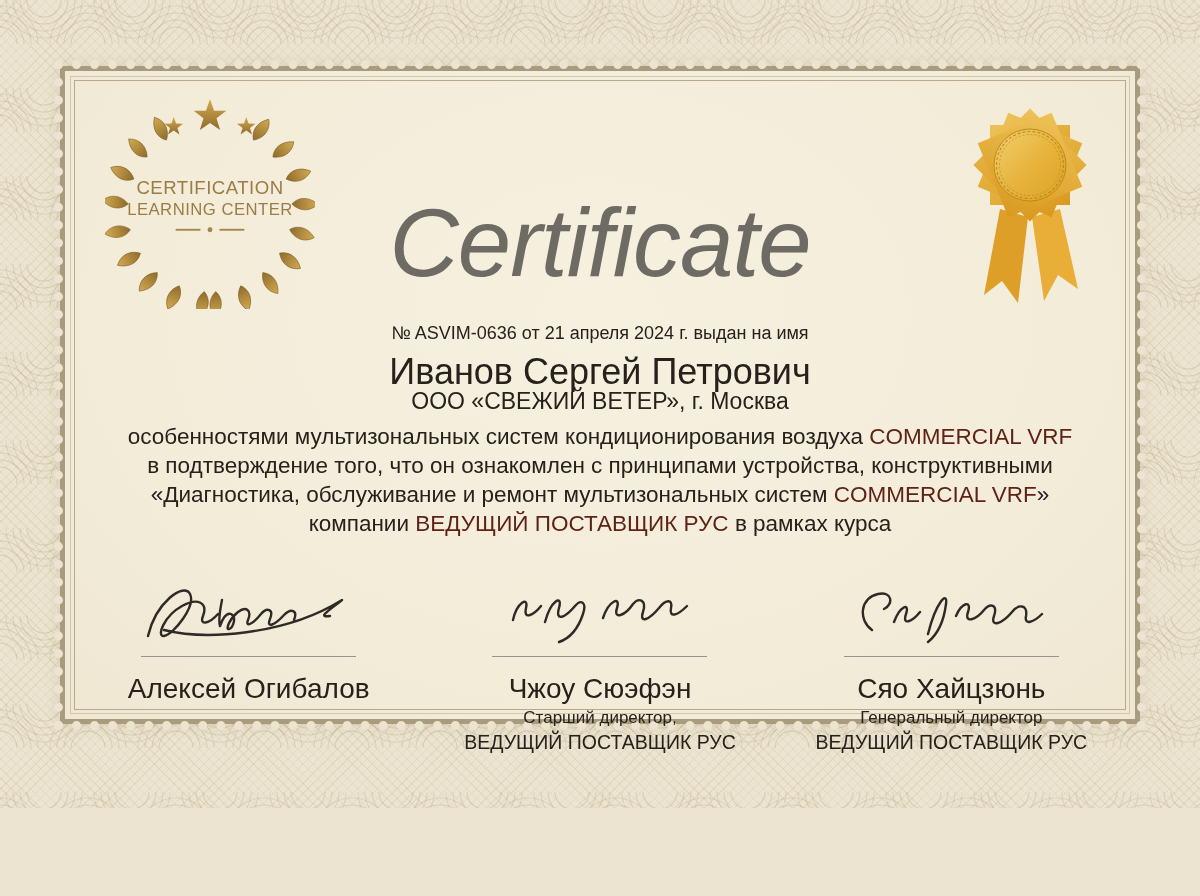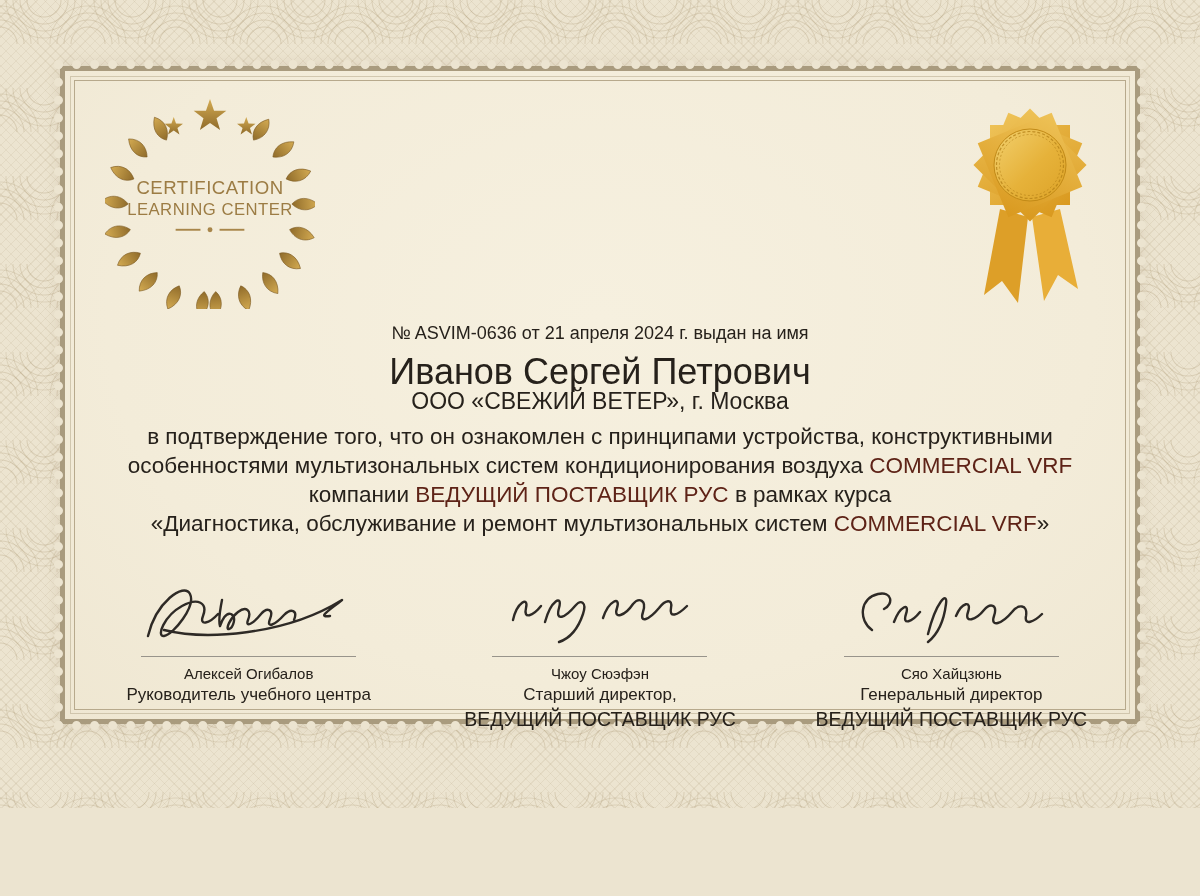--- a/index.html
+++ b/index.html
@@ -67,21 +67,21 @@
   .recipient-name{position:absolute; top:280px; left:0; right:0; font-size:36px;}
   .recipient-company{position:absolute; top:317px; left:0; right:0; font-size:23px;}
   .body-lines{position:absolute; top:351px; left:20px; right:20px; font-size:22.5px; line-height:29px;}
   .accent{color:#5e2317;}
 
   
   .signatures{position:absolute; top:505px; left:8px; right:8px; display:flex;}
   .sig-col{flex:1; display:flex; flex-direction:column; align-items:center;}
   .sig-svg{display:block; margin-bottom:2px;}
   .sig-rule{width:215px; border-top:1px solid #98948b; height:0;}
-  .sig-name{font-size:15px; margin-top:8px;}
+  .sig-name{font-size:28px; margin-top:16px;}
   .sig-role{font-size:17px; margin-top:3px;}
   .sig-company{font-size:19.5px; margin-top:3px;}
 </style>
 </head>
 <body>
 
 <div class="stage">
   <div class="border-pattern"></div>
 
   <div class="frame">
@@ -152,40 +152,40 @@
           <rect x="30" y="20" width="80" height="80" fill="url(#gmed)"></rect>
           <rect x="30" y="20" width="80" height="80" fill="url(#gmed)" transform="rotate(22.5 70 60)"></rect>
           <rect x="30" y="20" width="80" height="80" fill="url(#gmed)" transform="rotate(45 70 60)"></rect>
           <rect x="30" y="20" width="80" height="80" fill="url(#gmed)" transform="rotate(67.5 70 60)"></rect>
           <circle cx="70" cy="60" r="36" fill="url(#gmed2)" stroke="#c28a17" stroke-width="1"></circle>
           <circle cx="70" cy="60" r="33.5" fill="none" stroke="#b37f15" stroke-width="1.2" stroke-dasharray="3 2" opacity="0.75"></circle>
           <circle cx="70" cy="60" r="30.5" fill="none" stroke="#b37f15" stroke-width="1" stroke-dasharray="2 2" opacity="0.6"></circle>
         </g>
       </svg>
 
+      <div class="title">Certificate</div>
       <div class="issue-line">№ ASVIM-0636 от 21 апреля 2024 г. выдан на имя</div>
       <div class="recipient-name">Иванов Сергей Петрович</div>
       <div class="recipient-company">ООО «СВЕЖИЙ ВЕТЕР», г. Москва</div>
 
       <div class="body-lines" id="body-lines">
+          <div><span>особенностями мультизональных систем кондиционирования воздуха </span><span class="accent">COMMERCIAL VRF</span></div>
           <div><span>в подтверждение того, что он ознакомлен с принципами устройства, конструктивными</span></div>
-          <div><span>особенностями мультизональных систем кондиционирования воздуха </span><span class="accent">COMMERCIAL VRF</span></div>
+          <div><span>«Диагностика, обслуживание и ремонт мультизональных систем </span><span class="accent">COMMERCIAL VRF</span><span>»</span></div>
           <div><span>компании </span><span class="accent">ВЕДУЩИЙ ПОСТАВЩИК РУС</span><span> в рамках курса</span></div>
-          <div><span>«Диагностика, обслуживание и ремонт мультизональных систем </span><span class="accent">COMMERCIAL VRF</span><span>»</span></div>
         </div>
 
       <div class="signatures">
 
         <div class="sig-col">
           <svg class="sig-svg" width="230" height="78" viewBox="0 0 230 78">
             <path d="M14,60 C22,26 50,6 56,18 C62,30 40,58 30,60 C22,61 30,40 48,30 C64,21 74,27 69,40 C65,50 75,48 84,38 M88,24 C86,34 84,44 86,50 C88,44 92,36 97,38 C103,41 99,52 95,53 C91,54 96,42 104,36 C112,30 118,34 114,44 C111,52 119,48 127,38 C133,31 140,33 136,43 C132,53 141,49 150,39 C157,32 164,34 160,44 M30,54 C70,64 150,60 208,24 C196,34 182,42 196,40" fill="none" stroke="#2e2a26" stroke-width="2.4" stroke-linecap="round" stroke-linejoin="round"></path>
           </svg>
           <div class="sig-rule"></div>
           <div class="sig-name">Алексей Огибалов</div>
-          <div class="sig-role">Руководитель учебного центра</div>
           <div class="sig-company"></div>
         </div>
 
         <div class="sig-col">
           <svg class="sig-svg" width="230" height="78" viewBox="0 0 230 78">
             <path d="M28,44 C32,26 44,20 41,32 C38,44 48,40 56,30 M60,46 C66,24 78,18 74,32 C70,46 80,42 90,30 C96,23 102,26 98,38 C94,50 86,62 74,66 M118,42 C124,24 136,20 132,32 C128,44 140,40 148,28 C154,21 162,24 158,36 C154,48 164,44 174,32 C180,24 188,22 186,32 C184,42 192,40 202,30" fill="none" stroke="#2e2a26" stroke-width="2.4" stroke-linecap="round" stroke-linejoin="round"></path>
           </svg>
           <div class="sig-rule"></div>
           <div class="sig-name">Чжоу Сюэфэн</div>
           <div class="sig-role">Старший директор,</div>

